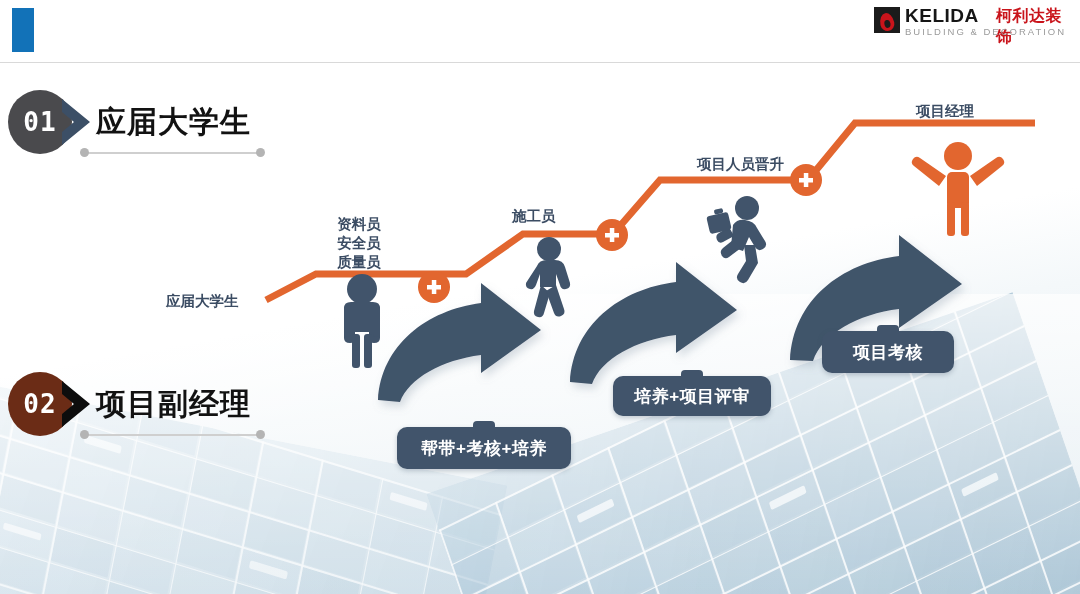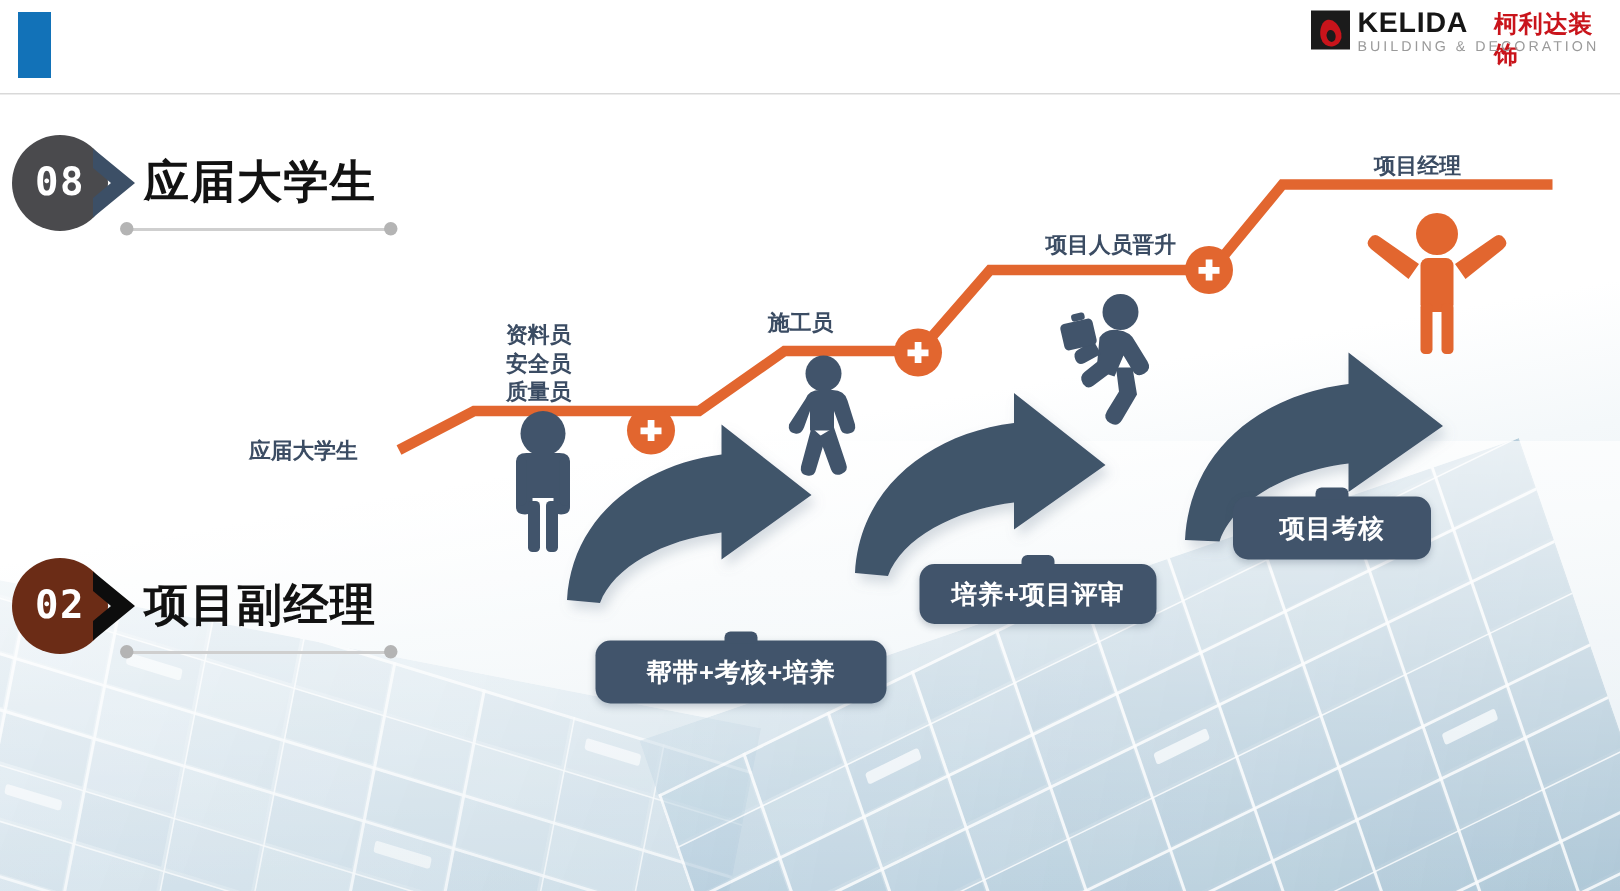--- a/index.html
+++ b/index.html
@@ -261,21 +261,21 @@
   <div class="logo">
     <div class="logo-mark">
       <div class="logo-drop"></div>
     </div>
     <div class="logo-en">KELIDA</div>
     <div class="logo-cn">柯利达装饰</div>
     <div class="logo-sub">BUILDING &amp; DECORATION</div>
   </div>
 
   <div class="sec" id="sec1">
-    <div class="sec-circle">08</div>
+    <div class="sec-circle">01</div>
     <svg class="sec-chev" viewBox="0 0 34 48">
       <path d="M2 1 L30 24 L2 47 L2 34 L14 24 L2 14 Z" fill="#3c4f66"></path>
     </svg>
     <div class="sec-label">应届大学生</div>
     <div class="sec-line"></div>
     <div class="sec-dot" style="left:72px"></div>
     <div class="sec-dot" style="left:248px"></div>
   </div>
 
   <div class="sec" id="sec2">
@@ -367,17 +367,17 @@
     <div>安全员</div>
     <div>质量员</div>
   </div>
 
   <div class="step-label" style="left:512px;top:207px;">施工员</div>
 
   <div class="step-label" style="left:697px;top:155px;">项目人员晋升</div>
 
   <div class="step-label" style="left:916px;top:102px;">项目经理</div>
 
-  <div class="badge" style="left:397px;top:427px;width:194px;height:42px;">帮带+考核+培养</div>
+  <div class="badge" style="left:397px;top:427px;width:174px;height:42px;">帮带+考核+培养</div>
   <div class="badge" style="left:613px;top:376px;width:158px;height:40px;">培养+项目评审</div>
   <div class="badge" style="left:822px;top:331px;width:132px;height:42px;text-align:center;">项目考核</div>
 
 </div>
 
 </body></html>

